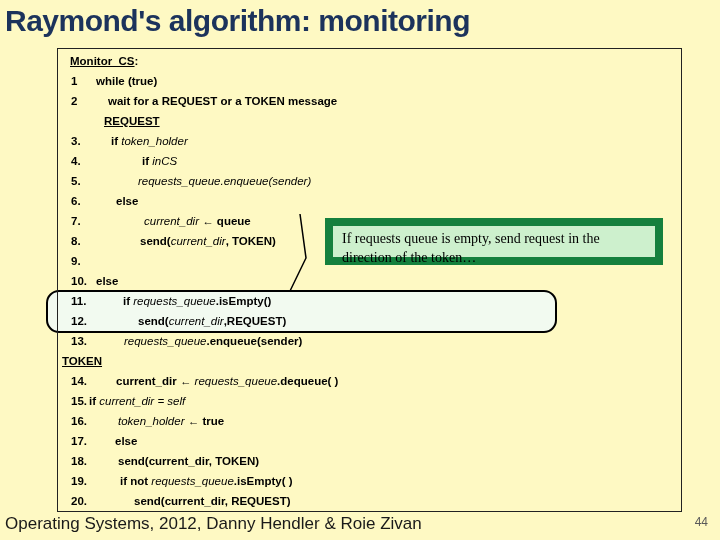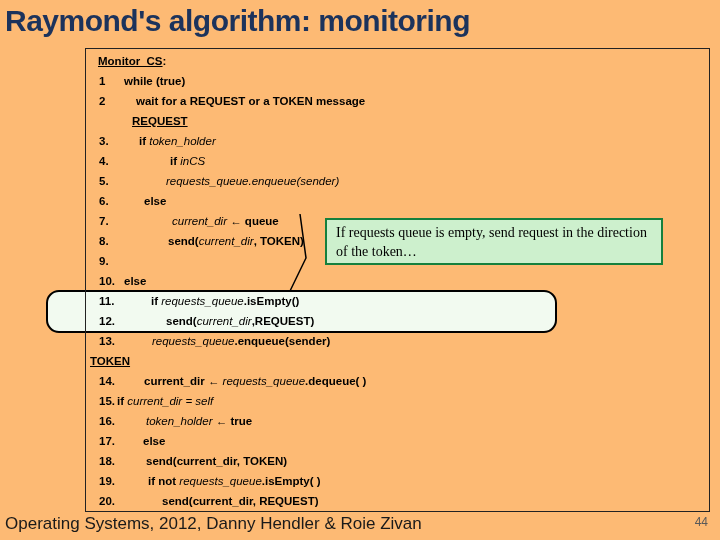--- a/index.html
+++ b/index.html
@@ -1,21 +1,21 @@
 <!DOCTYPE html>
 <html><head>
 <meta charset="utf-8">
 <style>
   * { margin: 0; padding: 0; box-sizing: border-box; }
   html, body { background: #ffffff; }
   .slide {
     position: relative;
     width: 720px;
     height: 540px;
-    background: #fdba74;
+    background: #fef9c3;
     overflow: hidden;
     font-family: "Liberation Sans", "DejaVu Sans", sans-serif;
   }
   .title {
     position: absolute;
     left: 5px;
     top: 4px;
     font-size: 30px;
     font-weight: bold;
     letter-spacing: -0.5px;
@@ -35,21 +35,20 @@
   }
   .codebox {
     position: absolute;
     left: 57px;
     top: 48px;
     width: 625px;
     height: 464px;
     border: 1px solid #222222;
     background: transparent;
     padding-top: 2px;
-    margin-left: 28px;
   }
   .crow {
     position: relative;
     height: 20px;
     line-height: 20px;
     font-size: 11.5px;
     color: #000000;
     white-space: nowrap;
   }
   .crow .num {
@@ -67,21 +66,21 @@
     width: 720px; height: 540px;
     pointer-events: none;
   }
   .callout {
     position: absolute;
     left: 325px;
     top: 218px;
     width: 338px;
     height: 47px;
     background: #cdf0cd;
-    border: 2px solid #15803d;
+    border: 8px solid #15803d;
     padding: 3px 9px;
     font-family: "Liberation Serif", "DejaVu Serif", serif;
     font-size: 14px;
     line-height: 1.38;
     color: #000000;
   }
   .footer-left {
     position: absolute;
     left: 5px;
     top: 514px;

